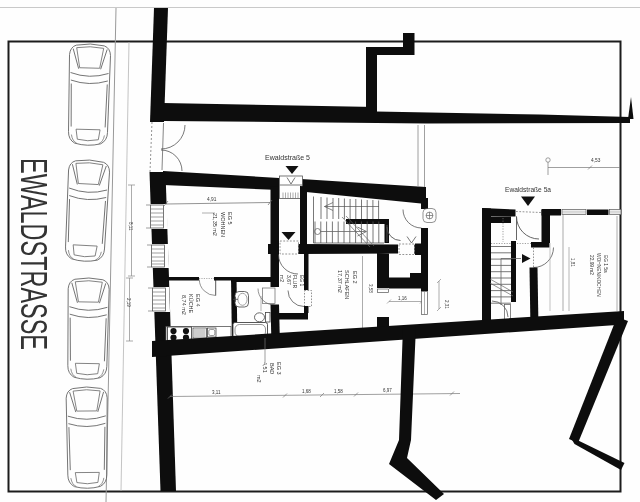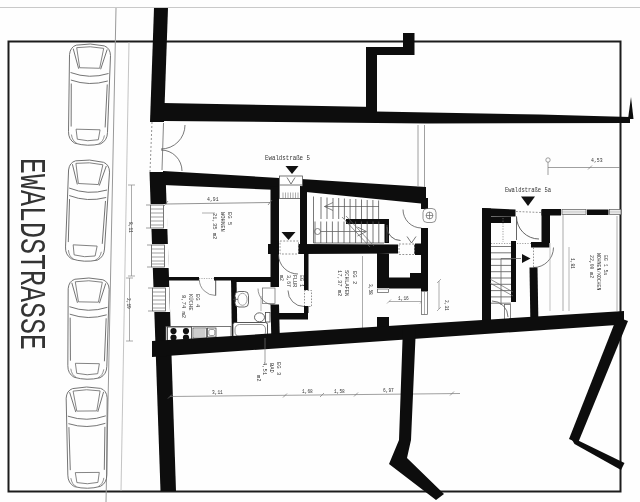--- a/index.html
+++ b/index.html
@@ -1,17 +1,17 @@
 <!DOCTYPE html>
 <html><head>
 <meta charset="utf-8">
 <style>
   html,body{margin:0;padding:0;background:#ffffff;}
   #page{position:relative;width:640px;height:502px;background:#fefefe;overflow:hidden;
-        font-family:Liberation Mono, monospace;}
+        font-family:Liberation Sans, sans-serif;}
   svg{position:absolute;left:0;top:0;}
   text{fill:#333;}
 </style>
 </head>
 <body>
 <div id="page">
 <svg width="640" height="502" viewBox="0 0 640 502">
 
 <rect x="0" y="0" width="640" height="502" fill="#fefefe"></rect>
 

